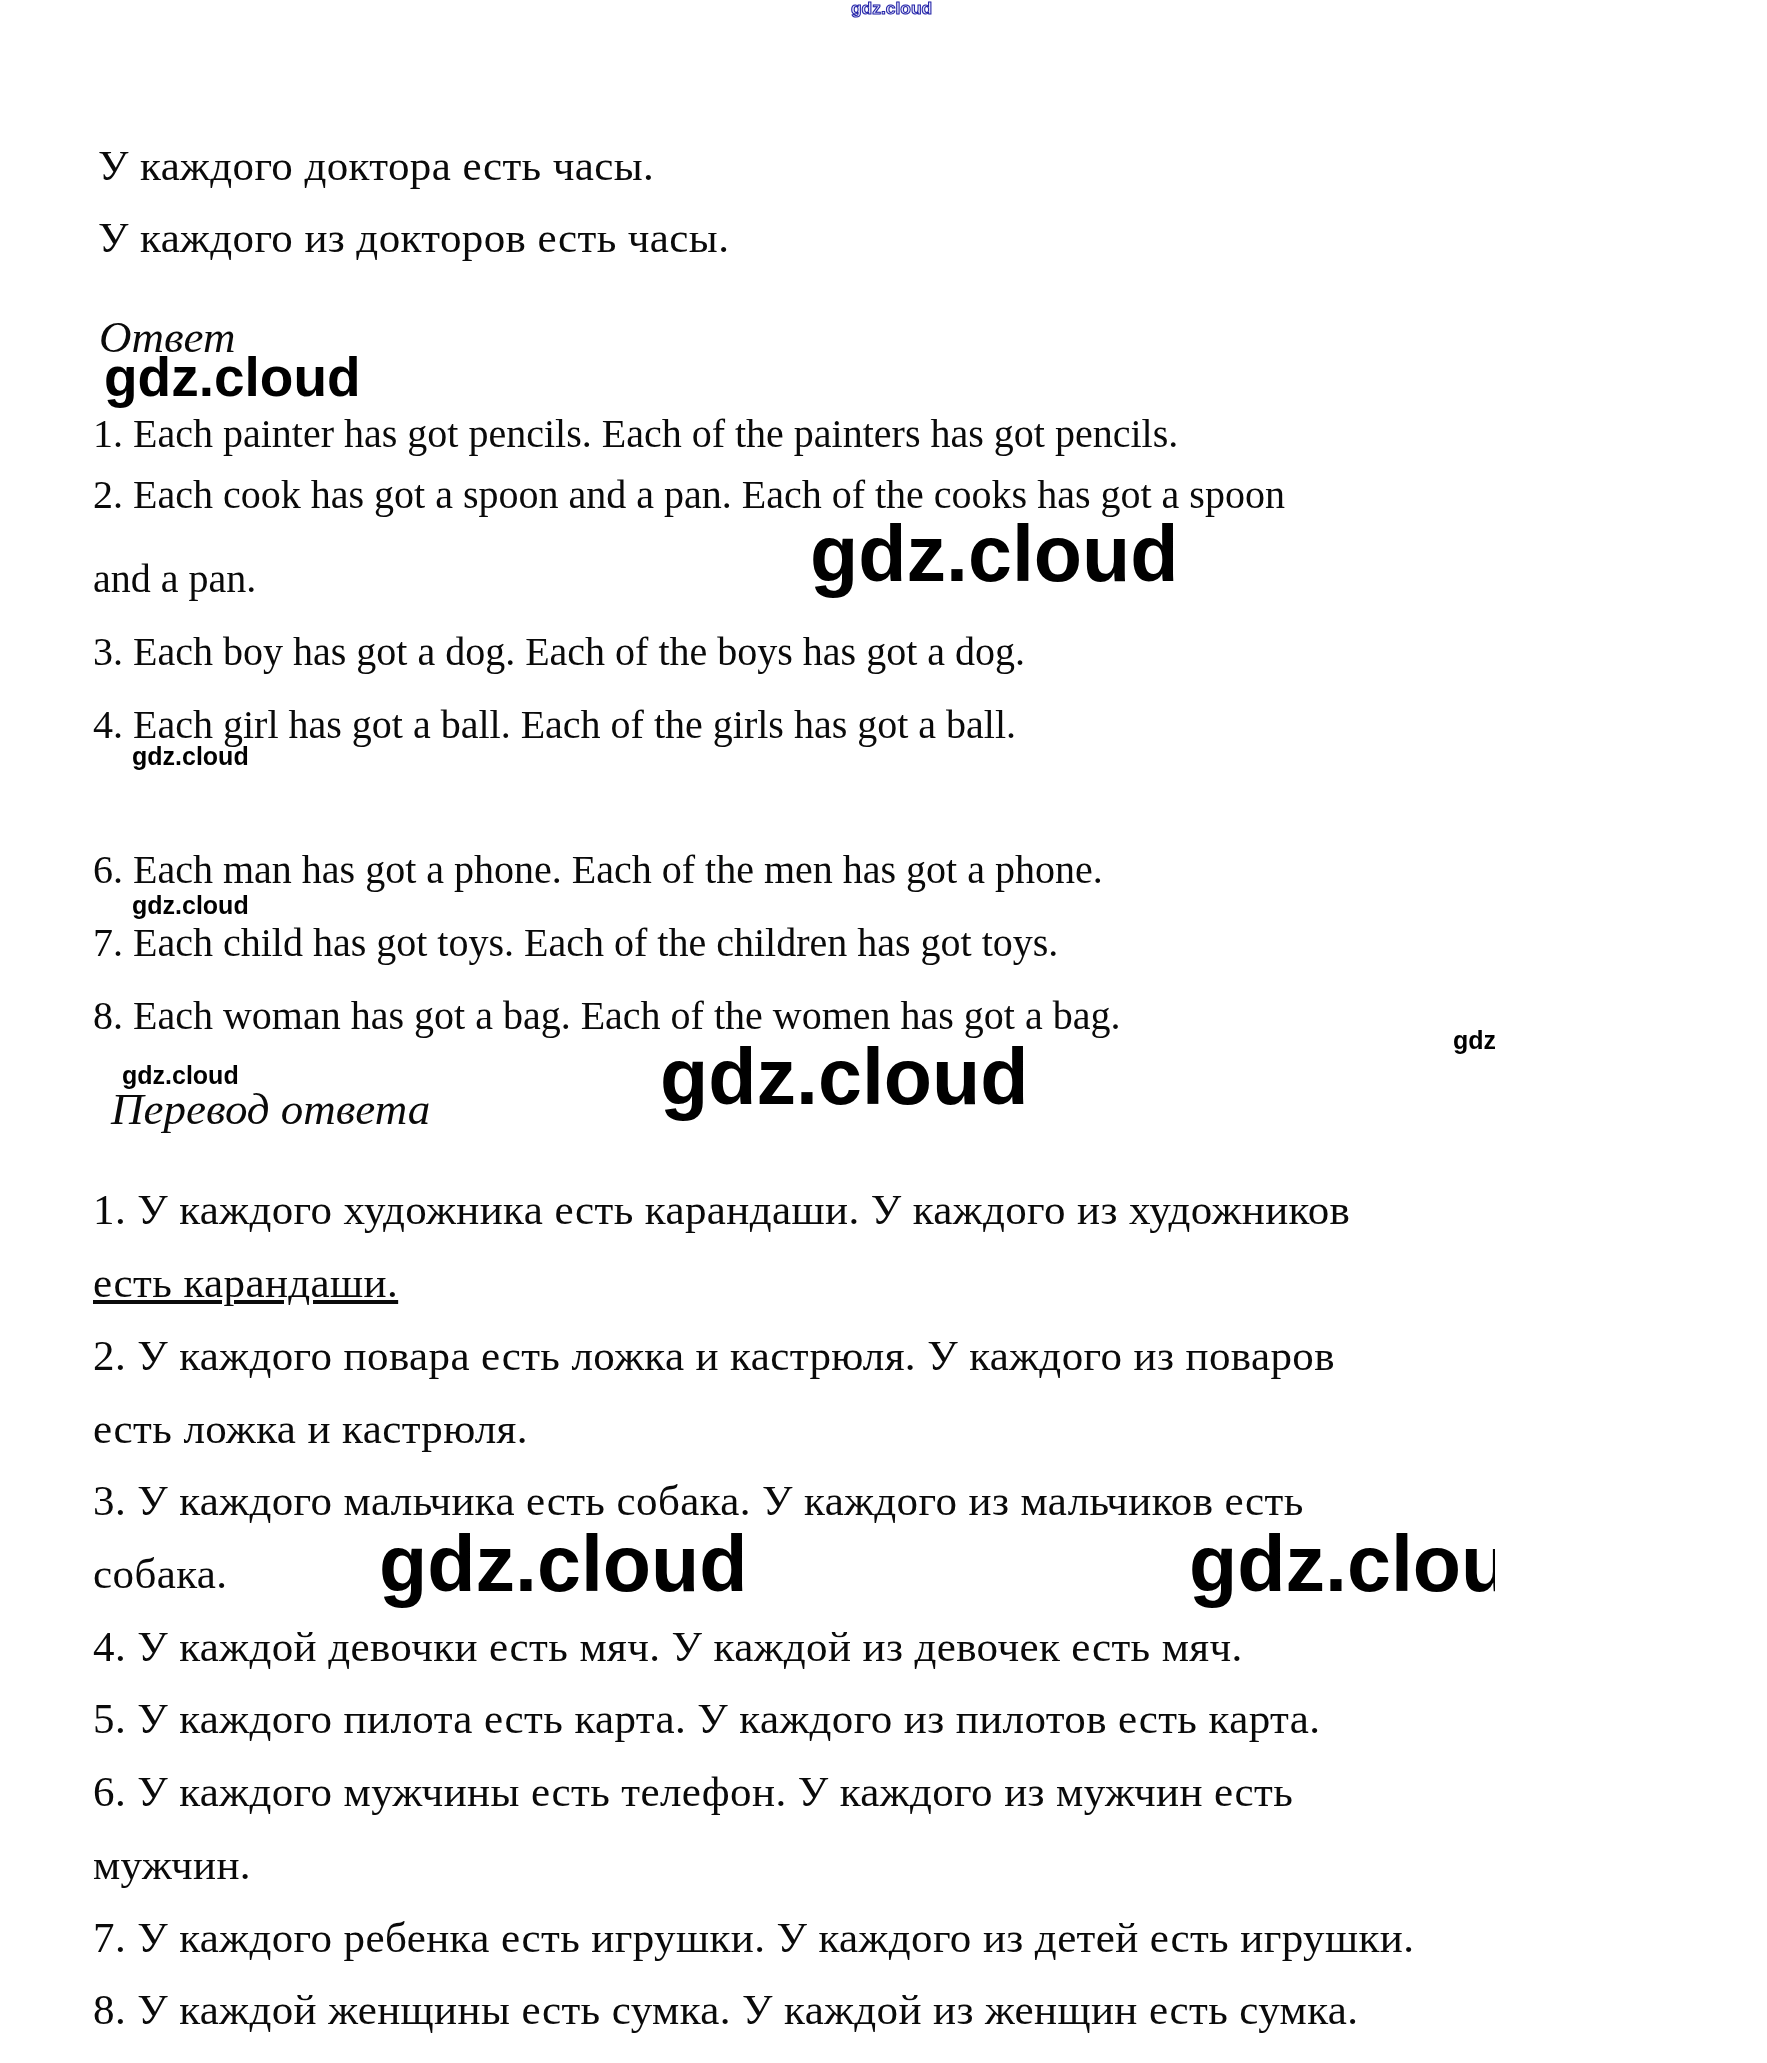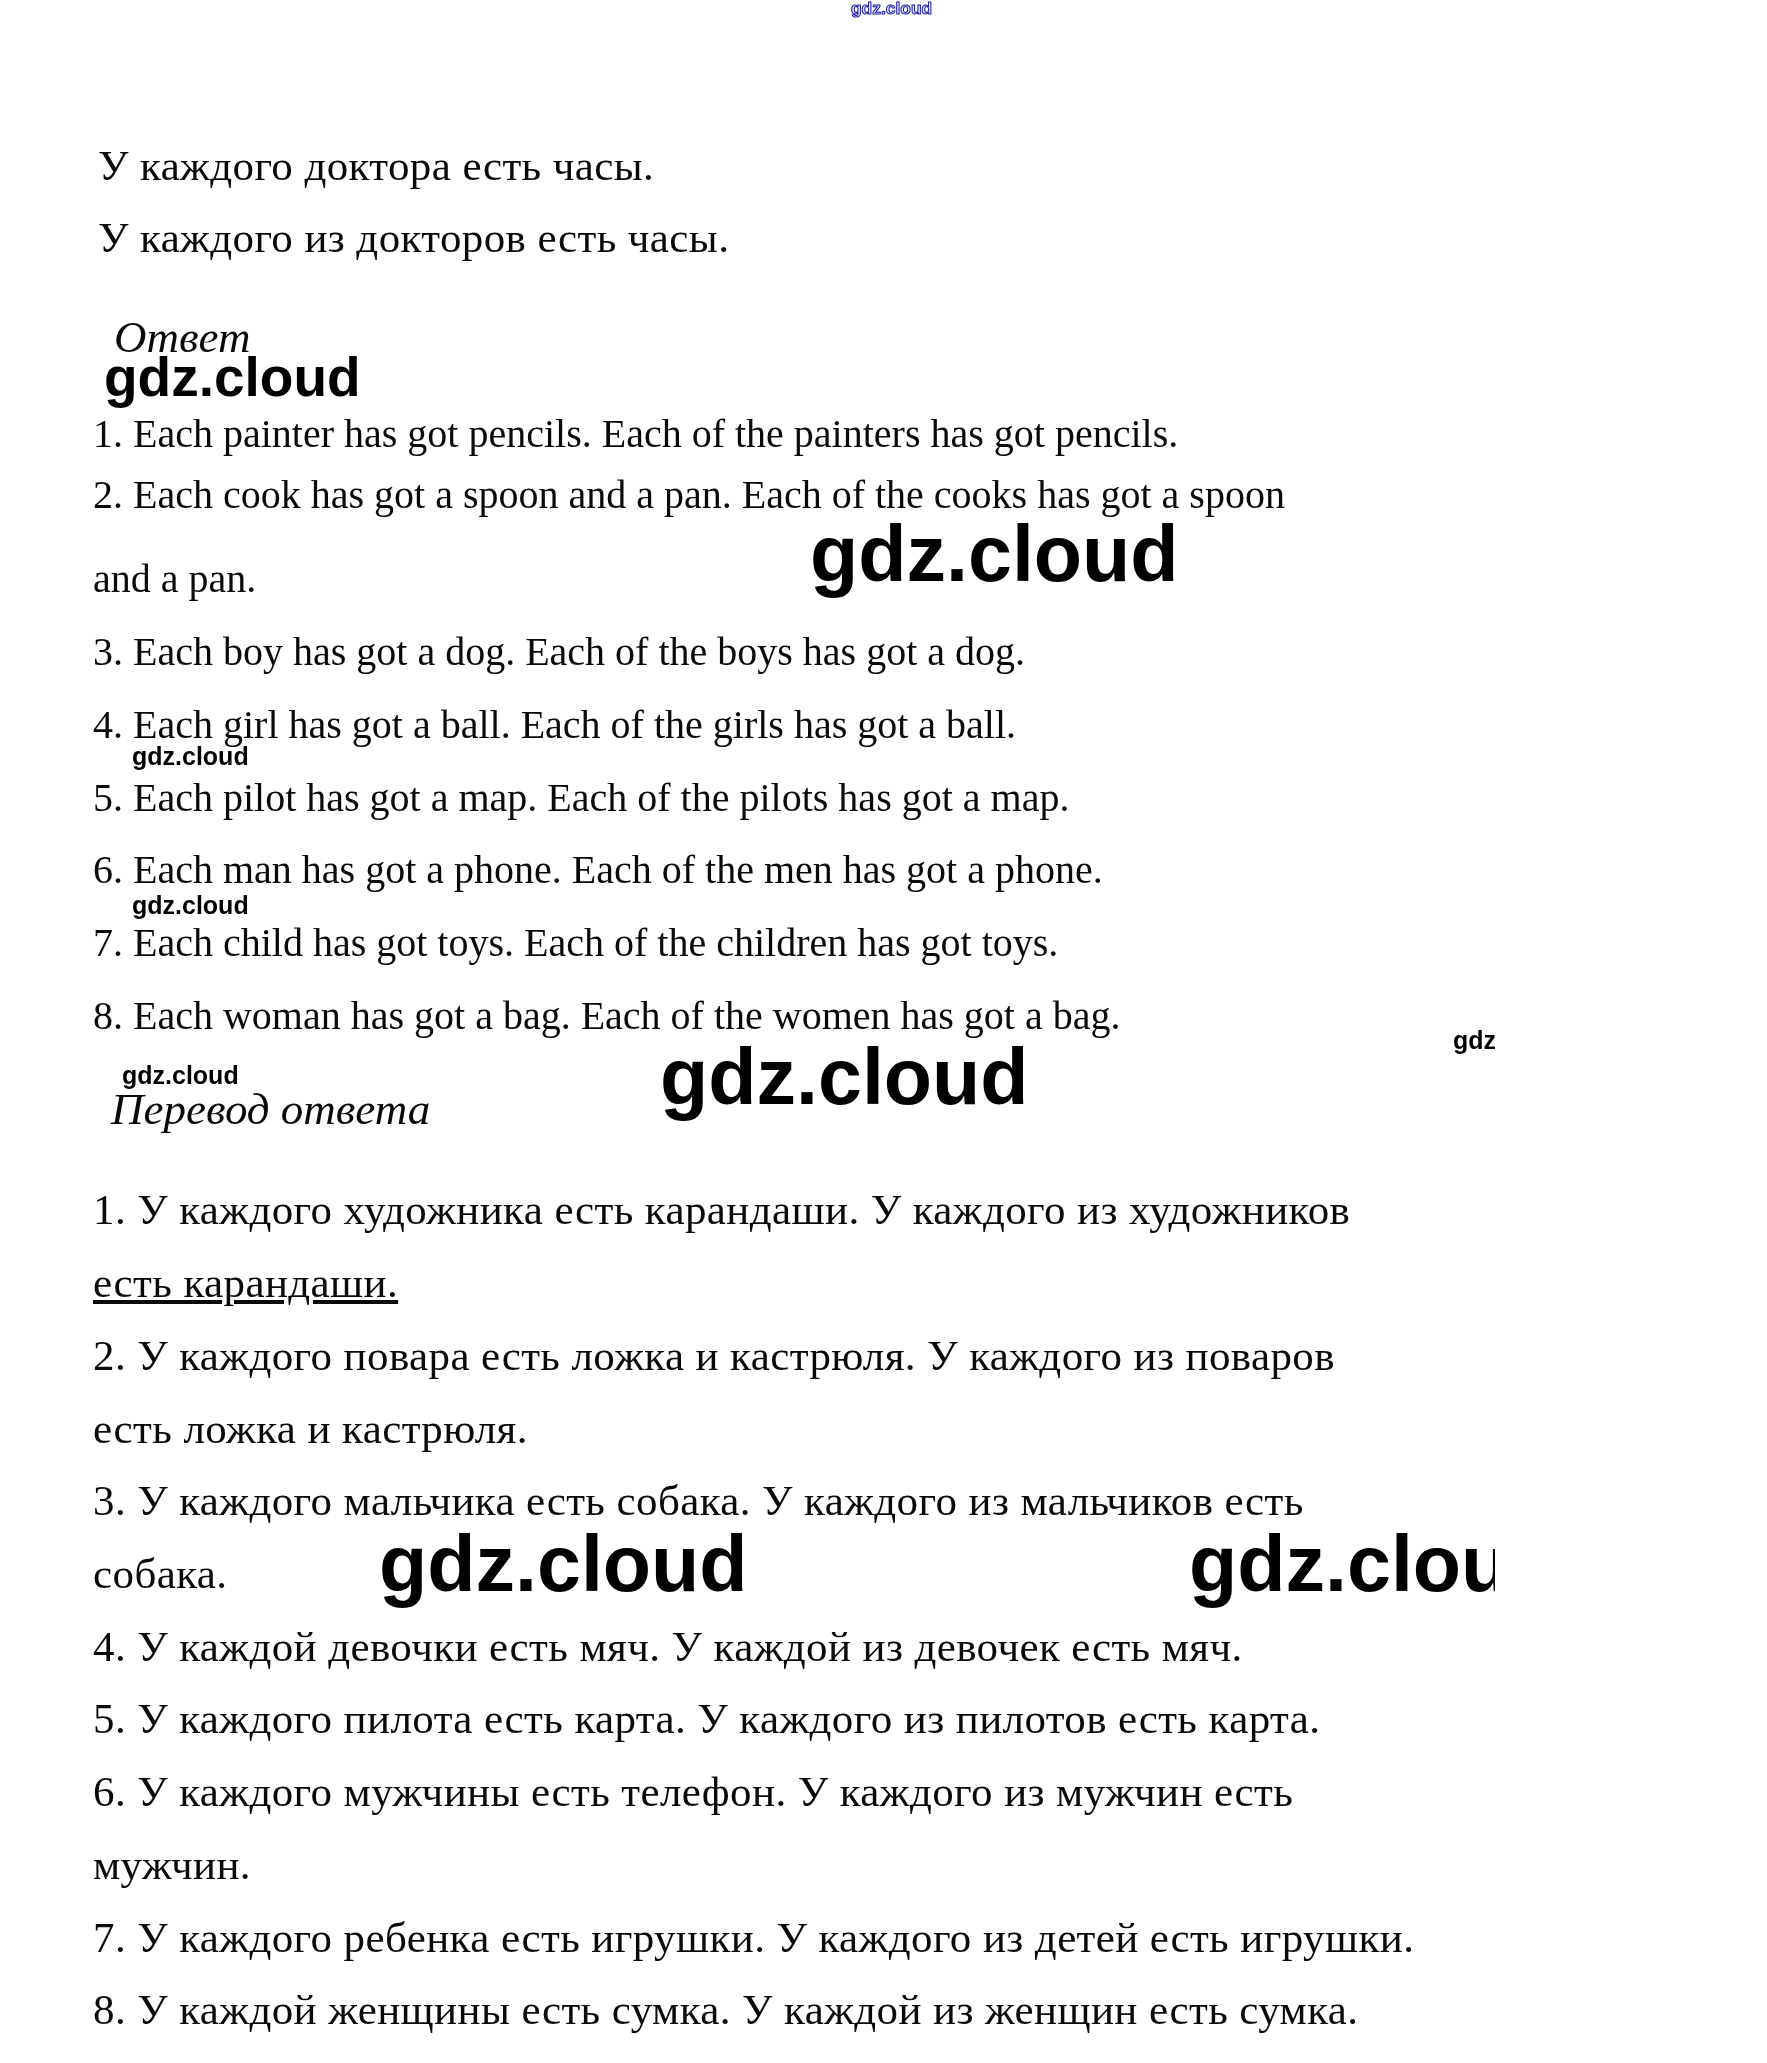--- a/index.html
+++ b/index.html
@@ -51,30 +51,29 @@
 </head>
 <body>
 
 <div class="page">
 
   <div class="abs wm wm-top" style="left:851px; top:0px;">gdz.cloud</div>
 
   <div class="abs serif ru-line" style="left:98px; top:141px;">У каждого доктора есть часы.</div>
   <div class="abs serif ru-line" style="left:98px; top:213px;">У каждого из докторов есть часы.</div>
 
-  <div class="abs heading" style="left:114px; top:311px;">Ответ</div>
+  <div class="abs heading" style="left:99px; top:311px;">Ответ</div>
 
   <div class="abs wm wm-answer" style="left:104px; top:350px;">gdz.cloud</div>
 
   <div class="abs serif en-line" style="left:93px; top:410px;">1. Each painter has got pencils. Each of the painters has got pencils.</div>
   <div class="abs serif en-line" style="left:93px; top:471px;">2. Each cook has got a spoon and a pan. Each of the cooks has got a spoon</div>
   <div class="abs serif en-line" style="left:93px; top:555px;">and a pan.</div>
   <div class="abs serif en-line" style="left:93px; top:628px;">3. Each boy has got a dog. Each of the boys has got a dog.</div>
   <div class="abs serif en-line" style="left:93px; top:701px;">4. Each girl has got a ball. Each of the girls has got a ball.</div>
-  <div class="abs serif en-line" style="left:93px; top:774px;">5. Each pilot has got a map. Each of the pilots has got a map.</div>
   <div class="abs serif en-line" style="left:93px; top:846px;">6. Each man has got a phone. Each of the men has got a phone.</div>
   <div class="abs serif en-line" style="left:93px; top:919px;">7. Each child has got toys. Each of the children has got toys.</div>
   <div class="abs serif en-line" style="left:93px; top:992px;">8. Each woman has got a bag. Each of the women has got a bag.</div>
 
   <div class="abs wm wm-big" style="left:810px; top:514px;">gdz.cloud</div>
 
   <div class="abs wm wm-small" style="left:132px; top:744px;">gdz.cloud</div>
   <div class="abs wm wm-small" style="left:132px; top:893px;">gdz.cloud</div>
 
   <div class="abs wm wm-small" style="left:1453px; top:1028px;">gdz.cloud</div>

